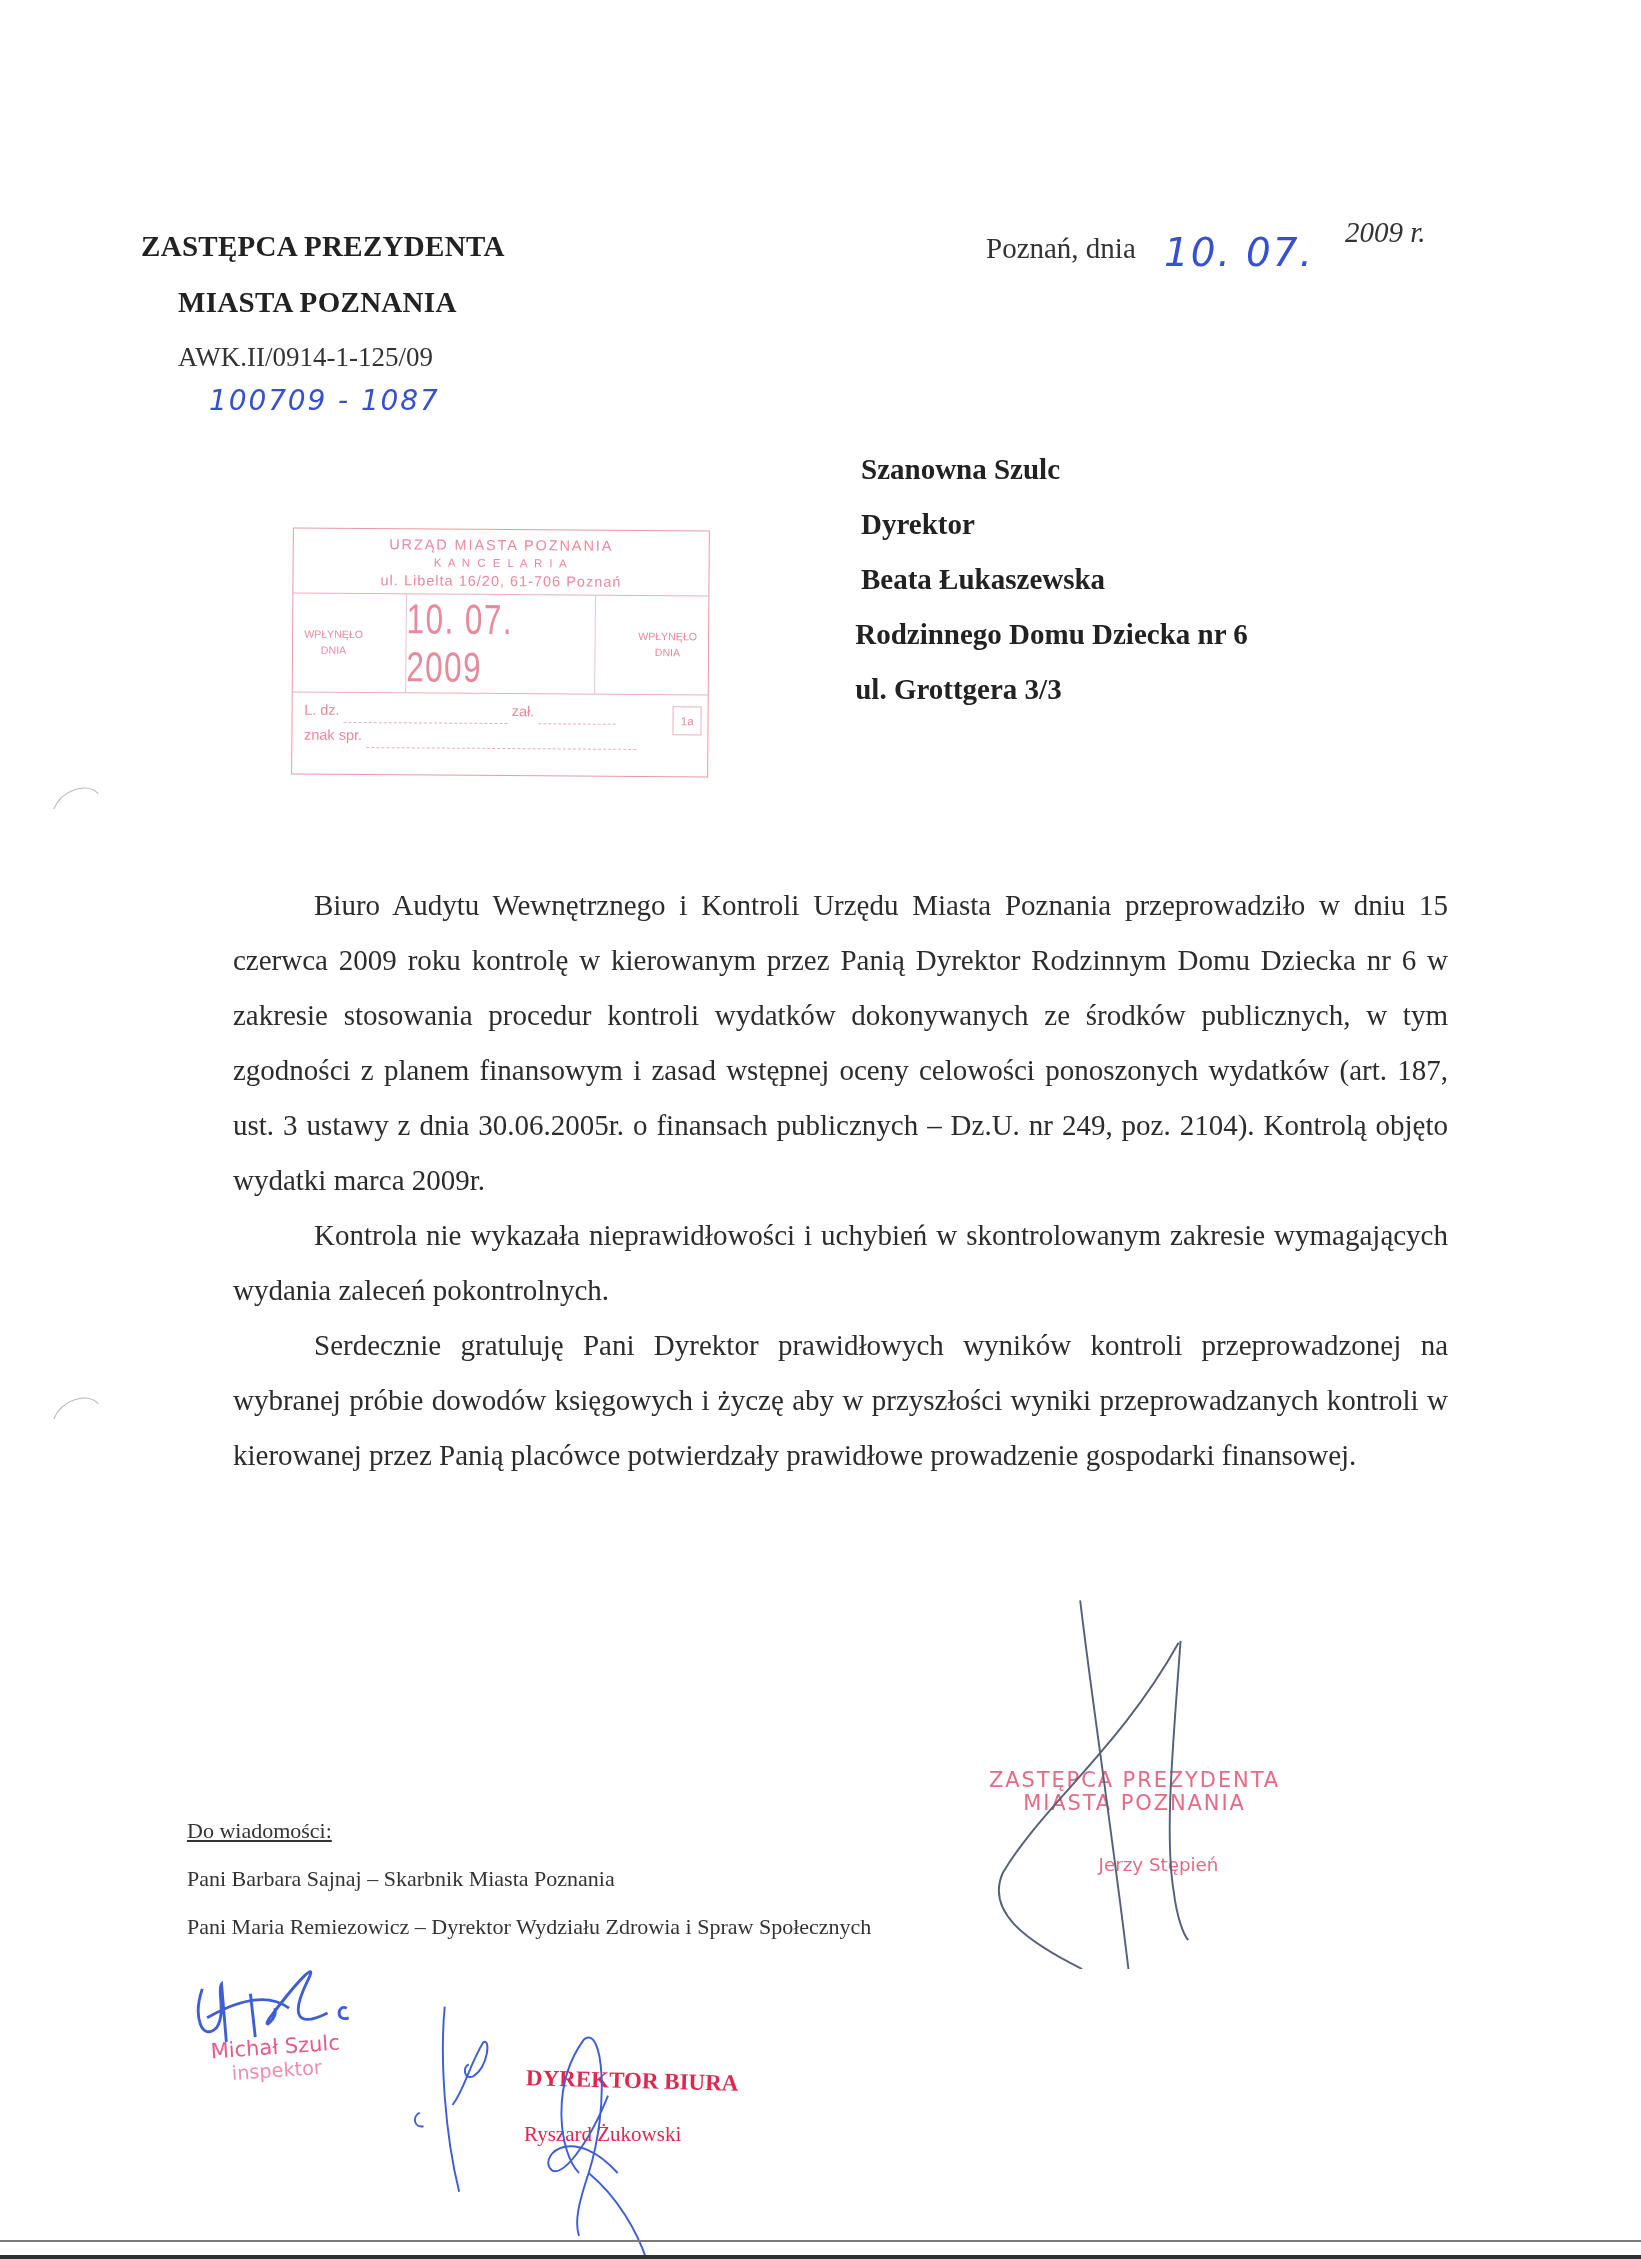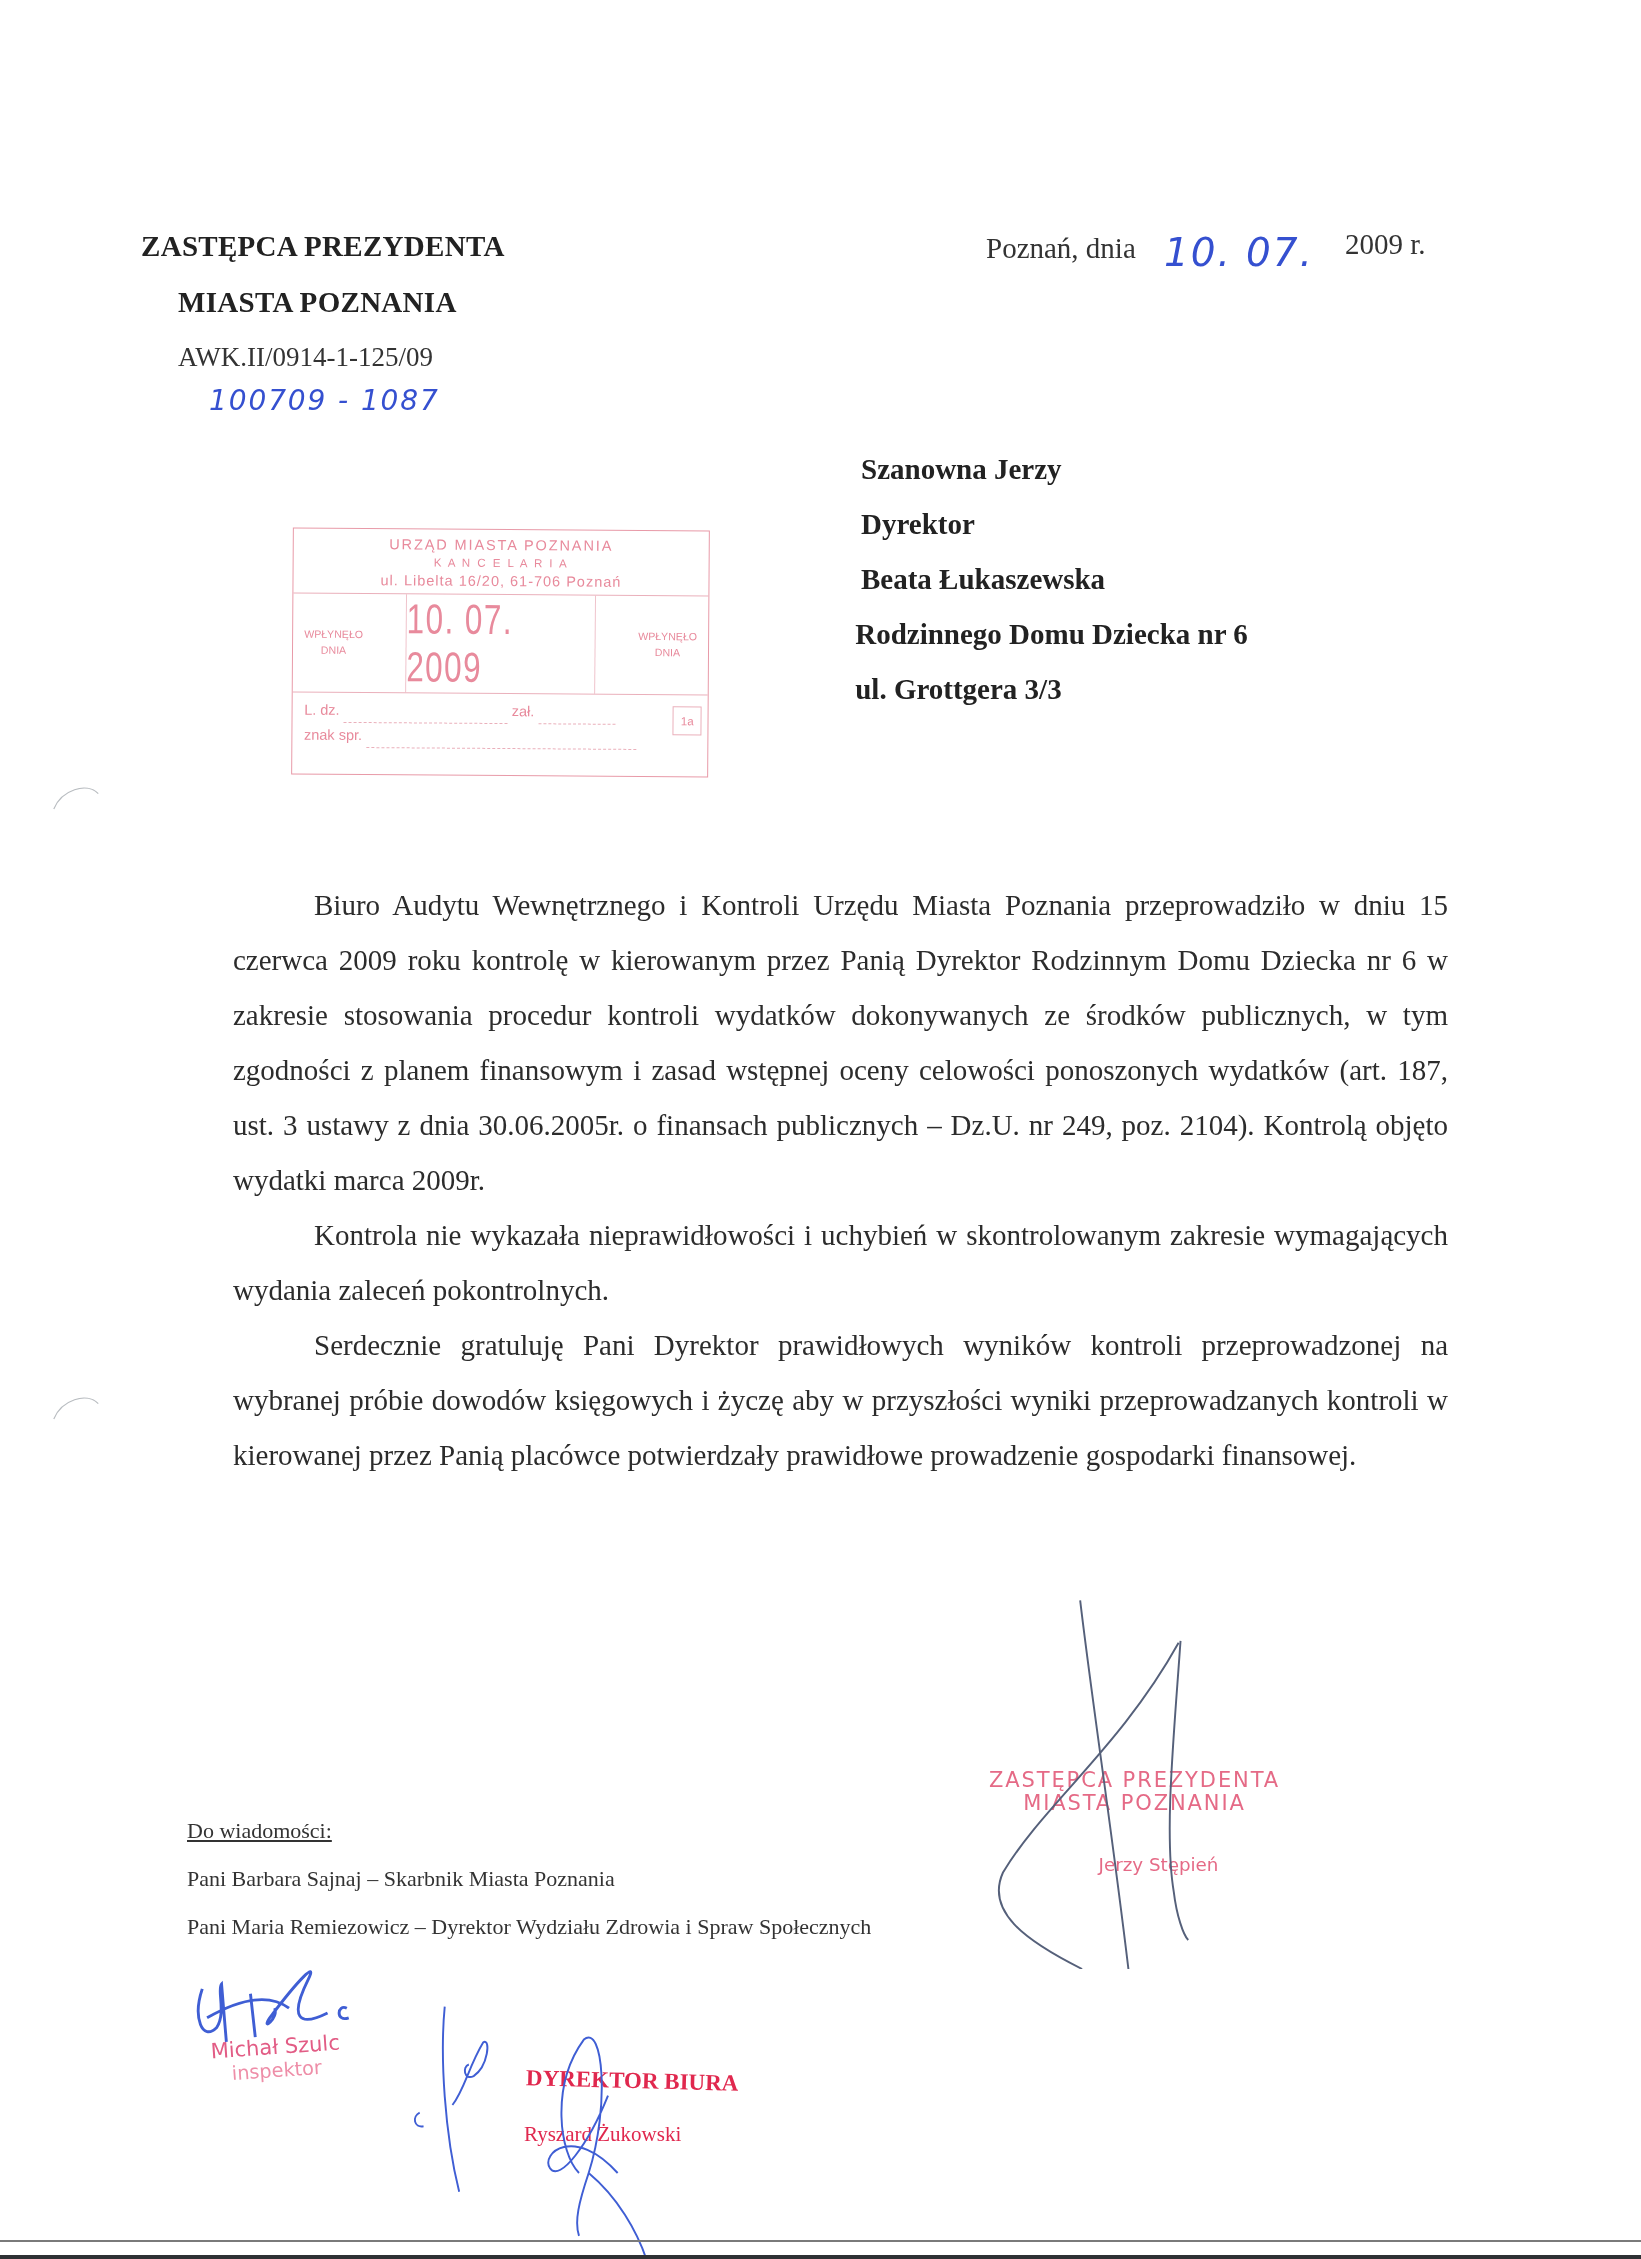--- a/index.html
+++ b/index.html
@@ -39,21 +39,21 @@
 </head>
 <body>
 
 <div class="abs hdr" style="left:141px; top:230px;">ZASTĘPCA PREZYDENTA</div>
 <div class="abs hdr" style="left:178px; top:286px;">MIASTA POZNANIA</div>
 <div class="abs ref" style="left:178px; top:342px;">AWK.II/0914-1-125/09</div>
 <div class="abs hand" style="left:209px; top:384px; font-size:28px;">100709 - 1087</div>
 
 <div class="abs date-line" style="left:954px; top:232px;">Poznań,  dnia</div>
 <div class="abs hand" style="left:1164px; top:230px; font-size:39px;">10. 07.</div>
-<div class="abs date-line" style="left:1313px; top:228px;">2009 r.</div>
+<div class="abs date-line" style="left:1313px; top:216px;font-style:italic;">2009 r.</div>
 
 <div class="abs stamp" style="left:292px; top:529px; width:415px; height:245px; transform:rotate(0.4deg);">
   <div class="top">
     <div>URZĄD MIASTA POZNANIA</div>
     <div style="font-size:11.6px;">K A N C E L A R I A</div>
     <div style="letter-spacing:1px;">ul. Libelta 16/20, 61-706 Poznań</div>
   </div>
   <div class="mid">
     <div class="side">
       <span>WPŁYNĘŁO</span>
@@ -74,21 +74,21 @@
     </div>
     <div>
       <span>znak spr.</span>
       <span class="line" style="width:270px;"></span>
     </div>
     <div class="tag">1a</div>
   </div>
 </div>
 
 <div class="abs addr" style="left:861px; top:442px;">
-  <div>Szanowna Jerzy</div>
+  <div>Szanowna Szulc</div>
   <div>Dyrektor</div>
   <div>Beata Łukaszewska</div>
   <div style="margin-left:-5.8px;">Rodzinnego Domu Dziecka nr 6</div>
   <div style="margin-left:-5.8px;">ul. Grottgera 3/3</div>
 </div>
 
 <div class="abs body-text" style="left:193px; top:878px;margin-left:40px;">
   <p class="indent">Biuro Audytu Wewnętrznego i Kontroli Urzędu Miasta Poznania przeprowadziło w dniu 15 czerwca 2009 roku kontrolę w kierowanym przez Panią Dyrektor Rodzinnym Domu Dziecka nr 6  w zakresie stosowania procedur kontroli wydatków dokonywanych ze środków publicznych, w tym zgodności z planem finansowym i zasad wstępnej oceny celowości ponoszonych wydatków (art. 187, ust. 3 ustawy z dnia 30.06.2005r. o finansach publicznych – Dz.U. nr 249, poz. 2104). Kontrolą objęto  wydatki marca 2009r.</p>
   <p class="indent">Kontrola  nie wykazała nieprawidłowości i uchybień  w skontrolowanym zakresie wymagających wydania zaleceń pokontrolnych.</p>
   <p class="indent">Serdecznie gratuluję Pani Dyrektor prawidłowych wyników kontroli przeprowadzonej na wybranej próbie dowodów księgowych i życzę aby w przyszłości wyniki przeprowadzanych kontroli w kierowanej przez Panią placówce  potwierdzały  prawidłowe prowadzenie gospodarki finansowej.</p>

